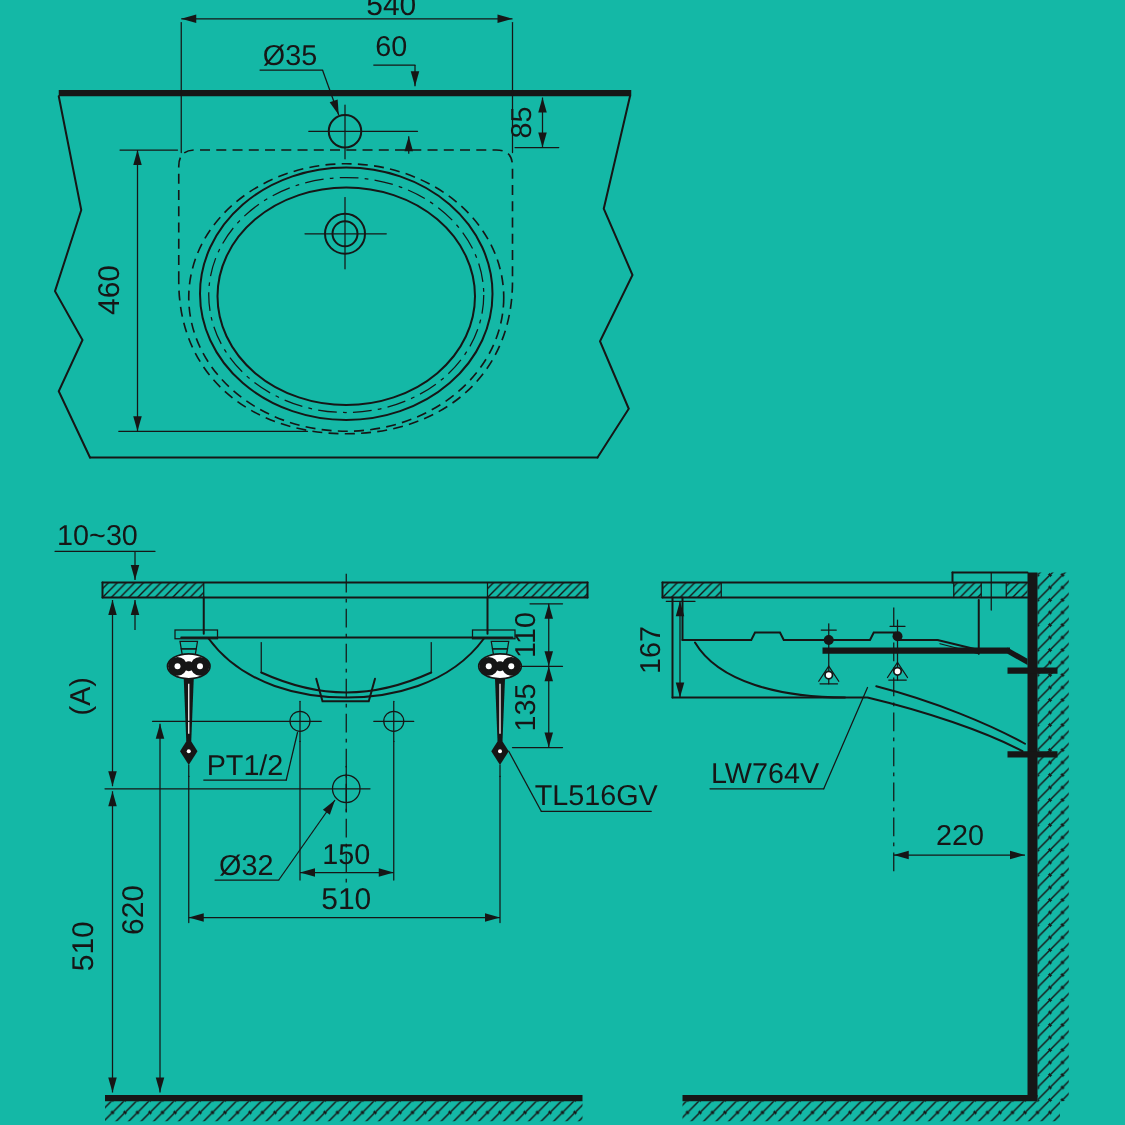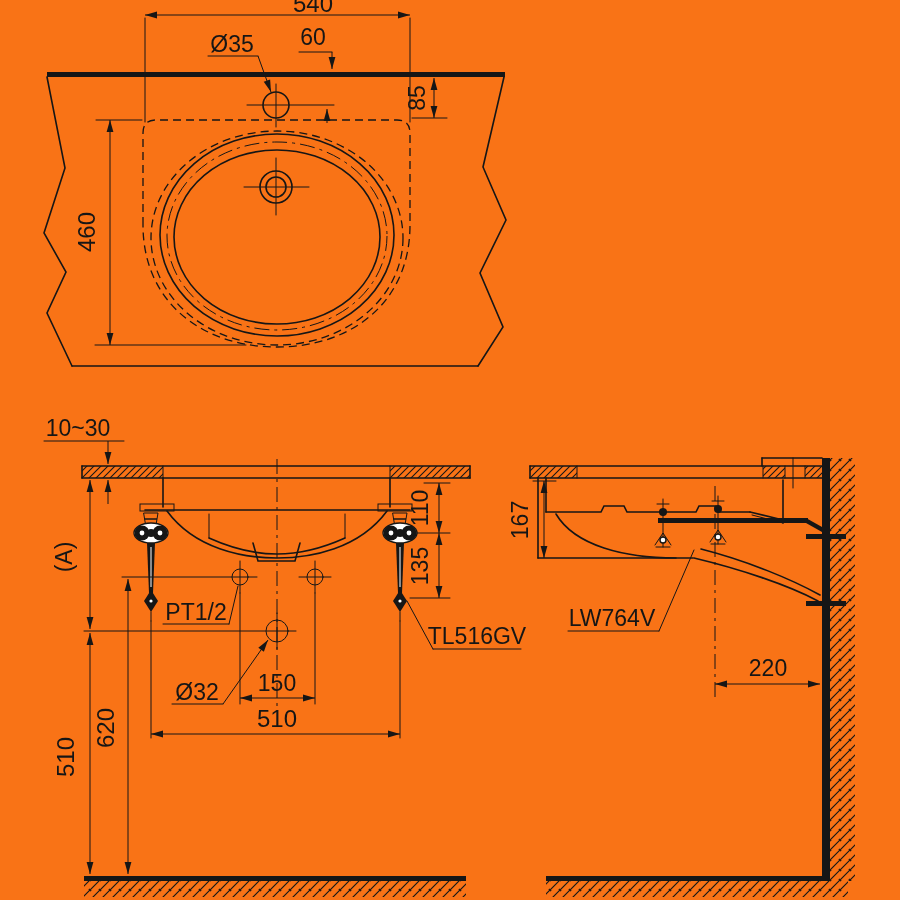--- a/index.html
+++ b/index.html
@@ -1,16 +1,16 @@
 <!DOCTYPE html>
 <html><head>
 <meta charset="utf-8">
 <style>
   html,body { margin:0; padding:0; background:#ffffff; }
-  .page { width:900px; height:900px; background:#f97316; position:relative; }
+  .page { width:900px; height:900px; background:#14b8a6; position:relative; }
   svg { display:block; }
   
   .ln  { fill:none; stroke:#161616; stroke-width:1.6; stroke-linecap:round; }
   .tn  { fill:none; stroke:#161616; stroke-width:1;   stroke-linecap:round; }
   .dim { fill:none; stroke:#161616; stroke-width:1; marker-start:url(#ah); marker-end:url(#ah); }
   .dar { fill:none; stroke:#161616; stroke-width:1; marker-end:url(#ah); }
   .dash{ fill:none; stroke:#161616; stroke-width:1.3; stroke-dasharray:8 5; }
   .cl  { fill:none; stroke:#161616; stroke-width:1;   stroke-dasharray:15 5 3 5; }
   .fl  { fill:#161616; stroke:none; }
   .wfl { fill:#ffffff; stroke:#161616; stroke-width:1.4; }

